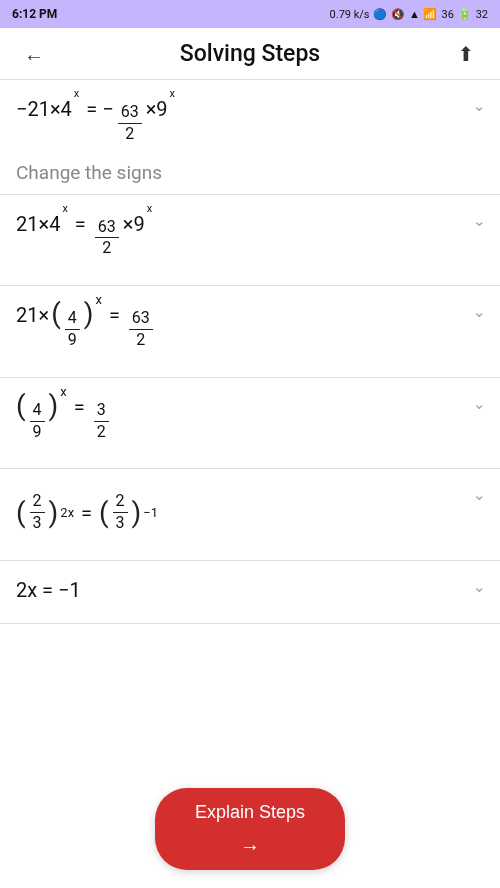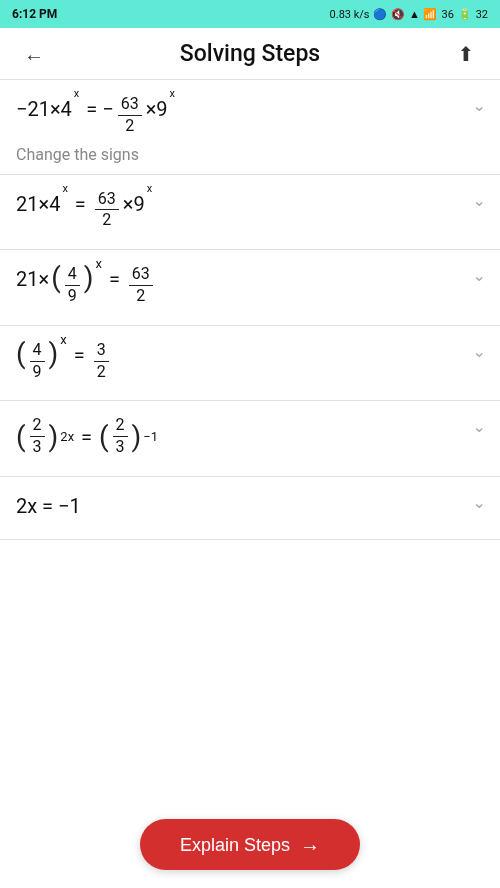--- a/index.html
+++ b/index.html
@@ -7,21 +7,21 @@
       width: 500px;
       min-height: 888px;
       font-family: 'Roboto', Arial, sans-serif;
       background: #fff;
       color: #222;
       overflow-x: hidden;
     }
 
     
     .status-bar {
-      background: #5eead4;
+      background: #c4b5fd;
       display: flex;
       align-items: center;
       justify-content: space-between;
       padding: 4px 12px;
       height: 28px;
     }
     .status-left {
       font-size: 12px;
       font-weight: bold;
       color: #111;
@@ -75,38 +75,38 @@
     .step-formula {
       font-size: 20px;
       color: #111;
       margin-bottom: 8px;
       line-height: 1.5;
       display: flex;
       flex-wrap: wrap;
       gap: 2px;
     }
     .step-description {
-      font-size: 16px;
+      font-size: 19px;
       color: #888;
     }
     .chevron {
       position: absolute;
       right: 14px;
       top: 16px;
       color: #aaa;
       font-size: 16px;
     }
 
     
     .math-frac {
       display: inline-flex;
       flex-direction: column;
       align-items: center;
       vertical-align: middle;
-      margin: 0 2px;
+      margin: 8px 2px;
       font-size: 16px;
       line-height: 1.2;
     }
     .math-frac-num {
       border-bottom: 1.5px solid #222;
       padding: 0 3px;
       line-height: 1.3;
     }
     .math-frac-den {
       padding: 0 3px;
@@ -139,35 +139,36 @@
     .explain-btn {
       background: #d32f2f;
       color: #fff;
       border: none;
       border-radius: 32px;
       padding: 14px 40px;
       font-size: 18px;
       font-weight: 500;
       cursor: pointer;
       display: flex;
-      align-items: flex-end;
+      align-items: center;
       gap: 10px;
       box-shadow: 0 2px 8px rgba(0,0,0,0.18);
+      flex-direction: column;
     }
     .explain-btn-arrow {
       font-size: 20px;
     }
   </style>
 </head>
 <body>
 
 <div class="status-bar">
   <span class="status-left">6:12 PM</span>
   <div class="status-right">
-    <span>0.83 k/s</span>
+    <span>0.79 k/s</span>
     <span>🔵</span>
     <span>🔇</span>
     <span>▲</span>
     <span>📶</span>
     <span>36</span>
     <span>🔋</span>
     <span>32</span>
   </div>
 </div>
 

